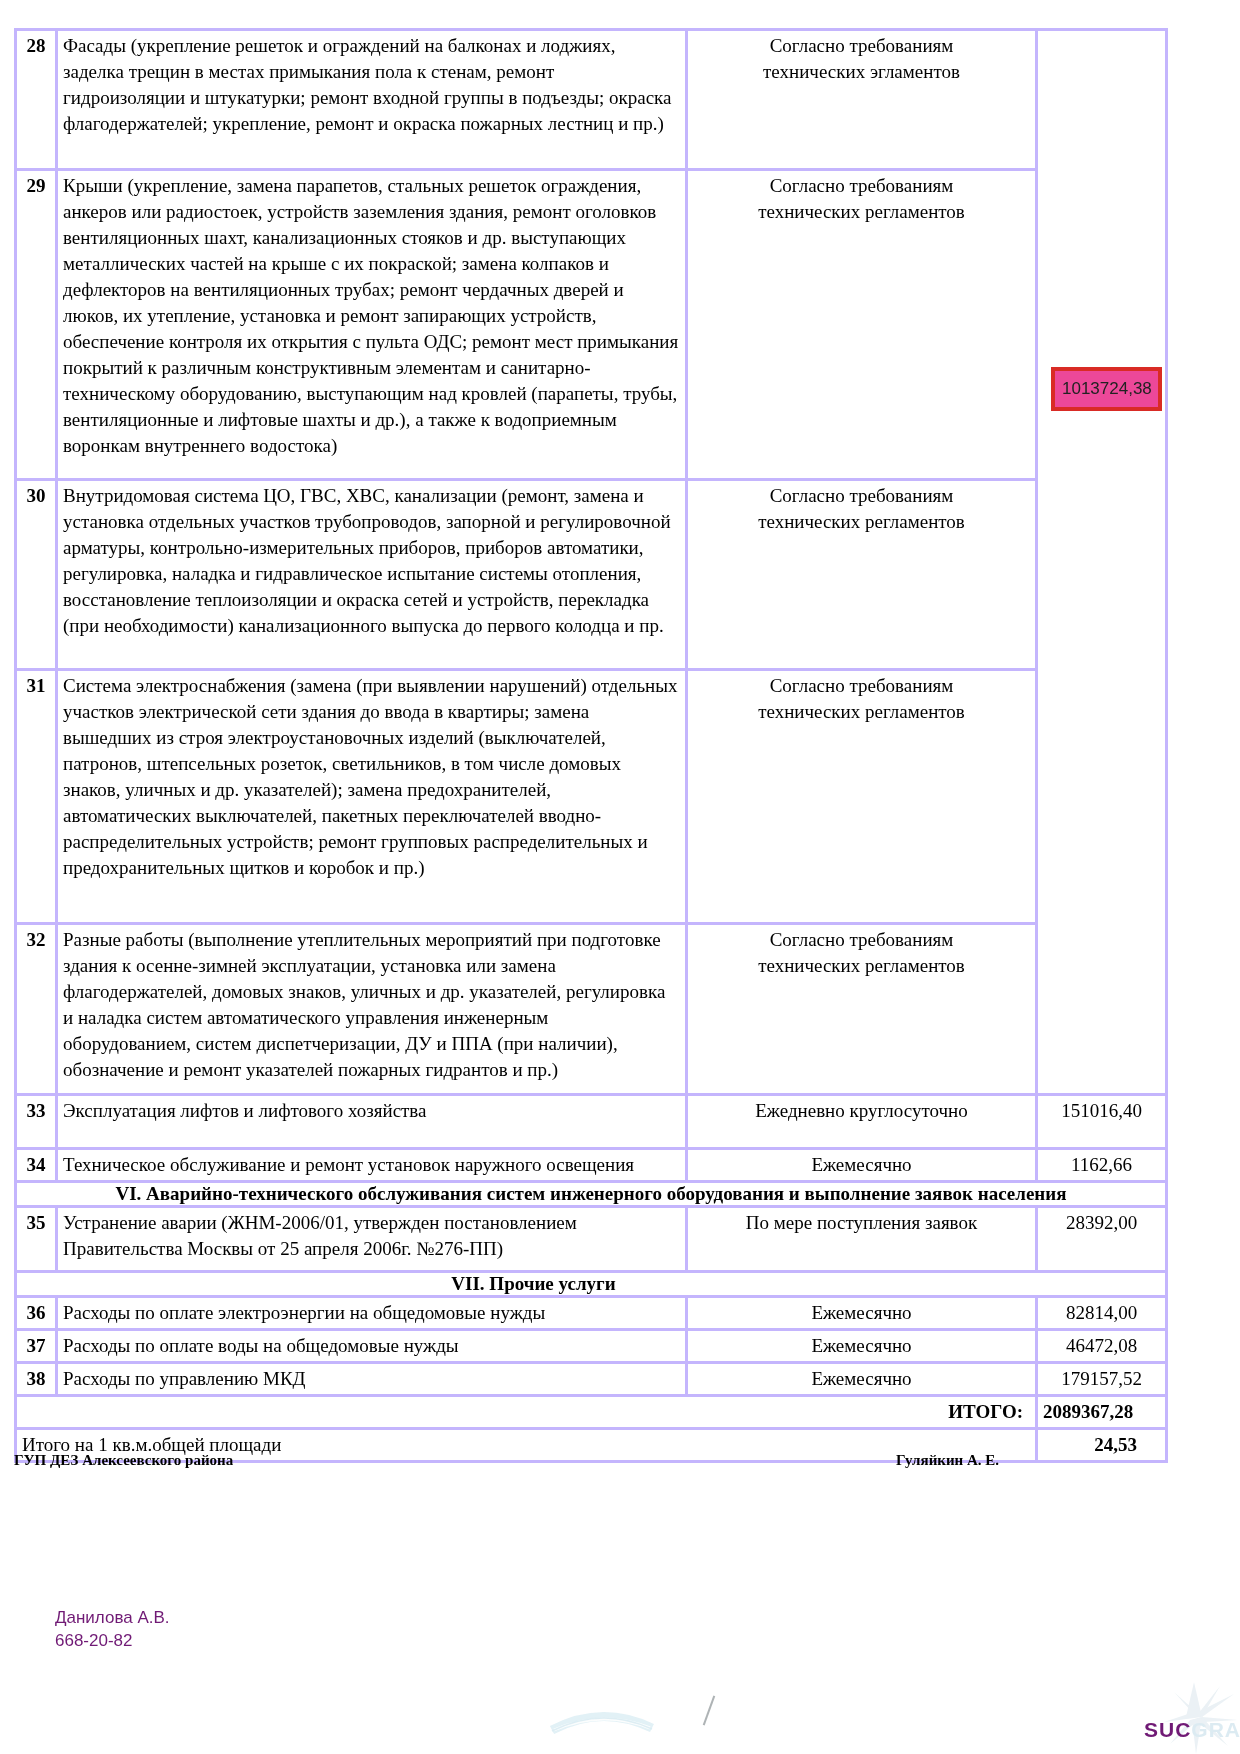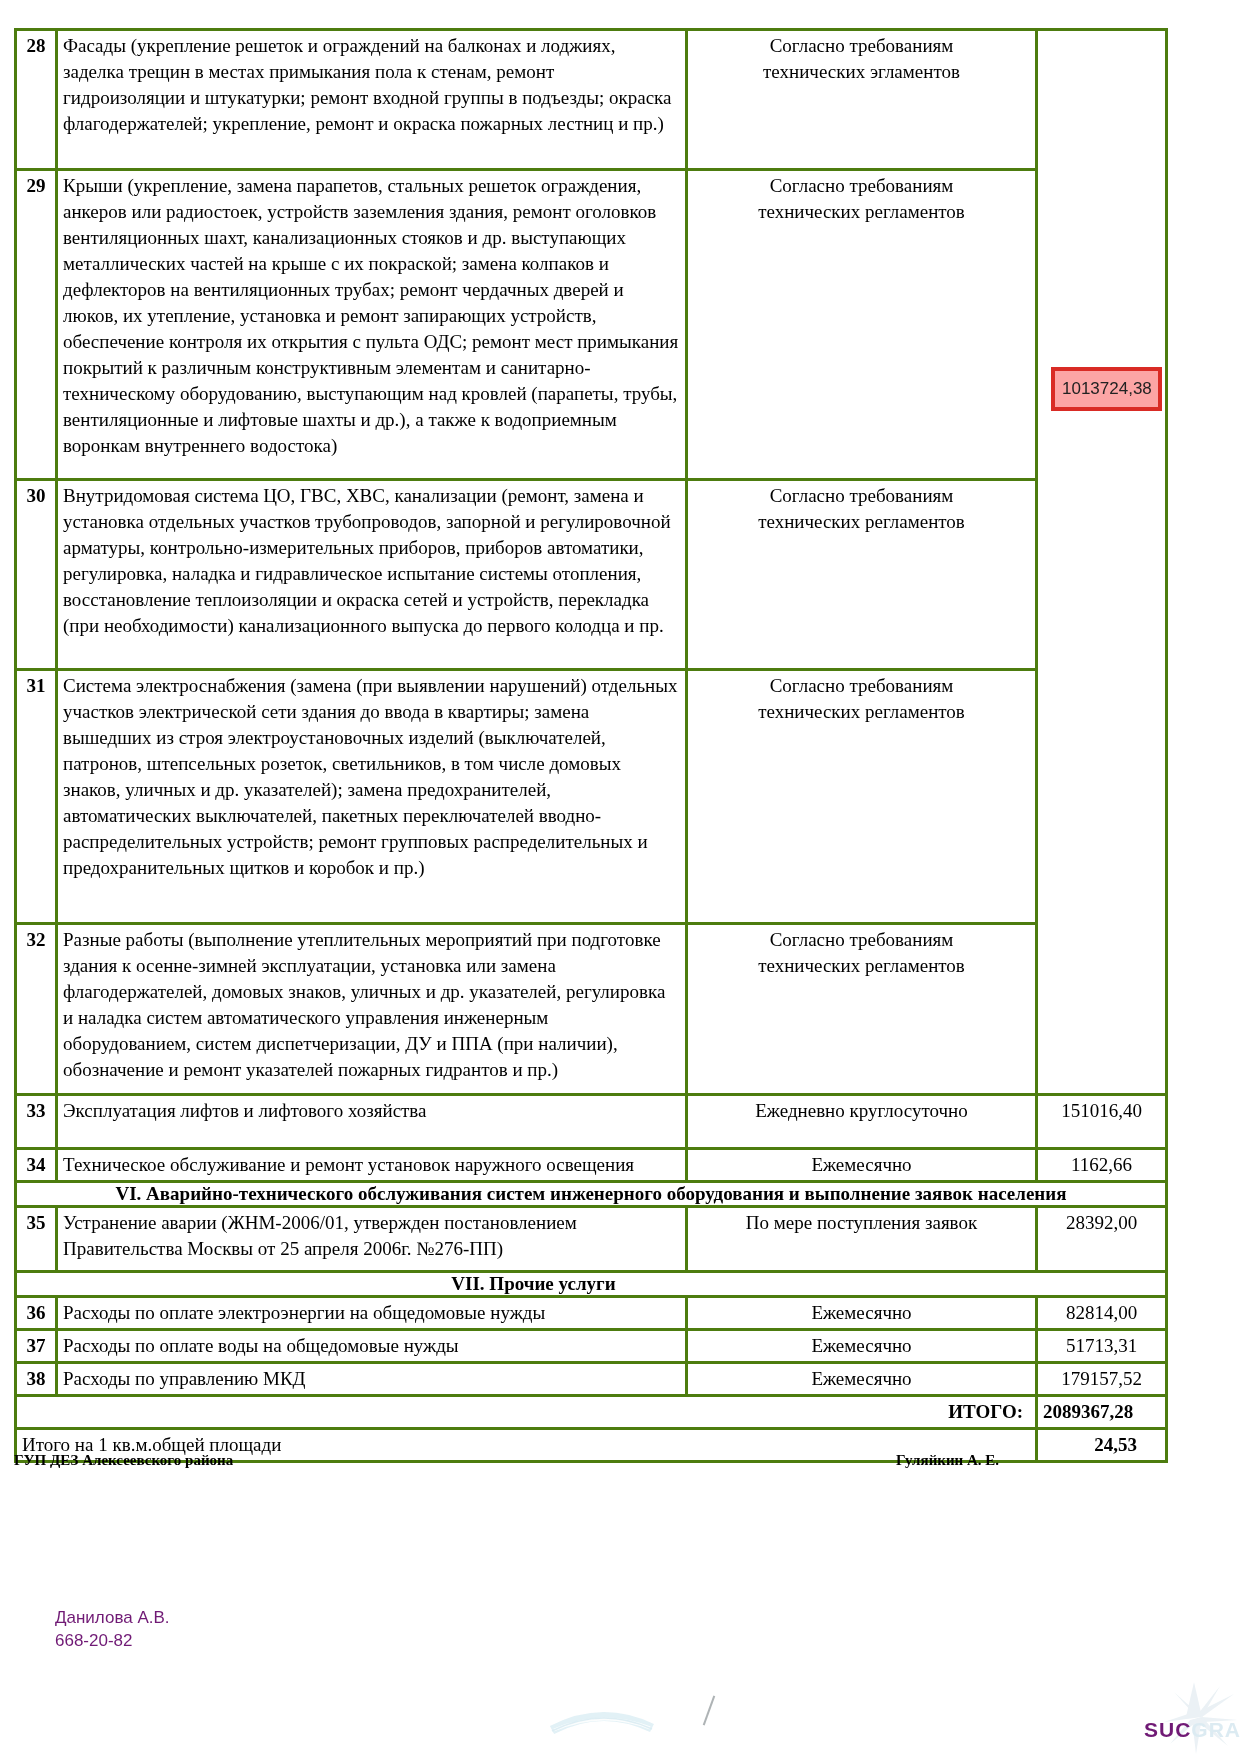--- a/index.html
+++ b/index.html
@@ -8,35 +8,35 @@
     background:#ffffff; overflow:hidden;
     font-family:"Liberation Serif","DejaVu Serif",serif;
     color:#000;
   }
 
   table.doc-table {
     position:absolute; left:14px; top:28px; width:1151px;
     border-collapse:collapse; table-layout:fixed;
   }
   .doc-table td {
-    border:3px solid #4d7c0f;
+    border:3px solid #c4b5fd;
     vertical-align:top;
     font-size:19px; line-height:26px;
     padding:2px 5px;
     overflow:hidden;
   }
   td.num   { text-align:center; font-weight:bold; }
   td.desc  { text-align:left; }
   td.period{ text-align:center; white-space:pre-line; }
   td.cost  { text-align:center; }
 
   td.merged-cost { position:relative; padding:0; }
   .hl-box {
     position:absolute; left:13px; top:336px; width:96px; height:36px;
-    border:4px solid #d92b25; background:#fca5a5;
+    border:4px solid #d92b25; background:#ec4899;
     font-family:"Liberation Sans","DejaVu Sans",sans-serif;
     font-size:17px; line-height:36px; text-align:left; padding-left:7px;
     color:#222; white-space:nowrap;
   }
 
   td.section-cell {
     font-weight:bold; text-align:center; white-space:nowrap;
     padding-top:0; padding-bottom:0; line-height:22px;
   }
   td.section-vii-cell { padding-right:120px; }
@@ -161,21 +161,21 @@
     <td class="num">36</td>
     <td class="desc">Расходы по оплате электроэнергии на общедомовые нужды</td>
     <td class="period">Ежемесячно</td>
     <td class="cost">82814,00</td>
   </tr>
 
   <tr style="height:25px">
     <td class="num">37</td>
     <td class="desc">Расходы по оплате воды на общедомовые нужды</td>
     <td class="period">Ежемесячно</td>
-    <td class="cost">51713,31</td>
+    <td class="cost">46472,08</td>
   </tr>
 
   <tr style="height:25px">
     <td class="num">38</td>
     <td class="desc">Расходы по управлению МКД</td>
     <td class="period">Ежемесячно</td>
     <td class="cost">179157,52</td>
   </tr>
 
   <tr style="height:26px">

